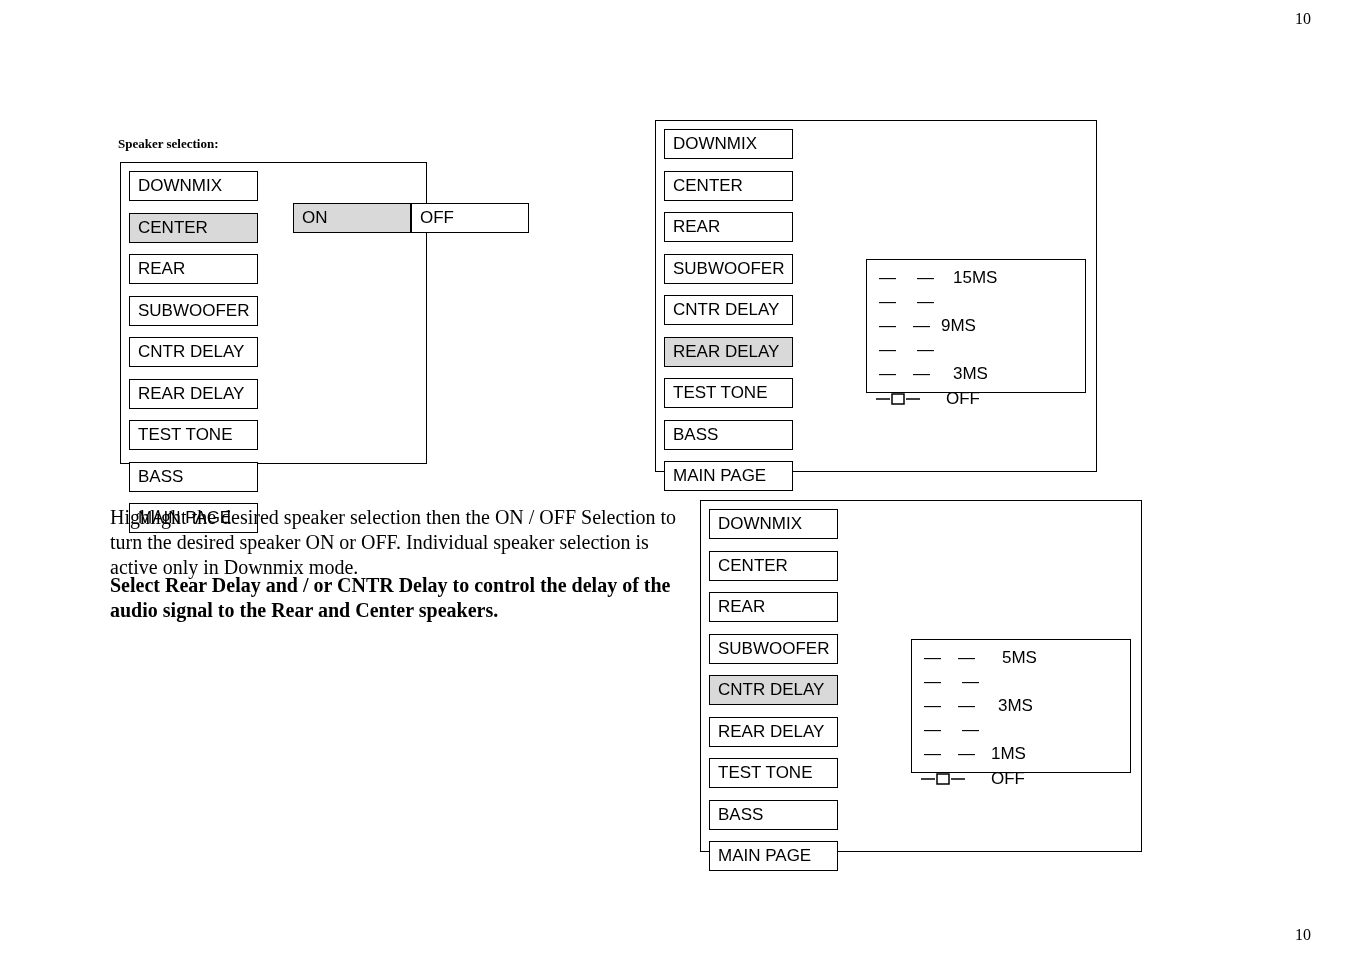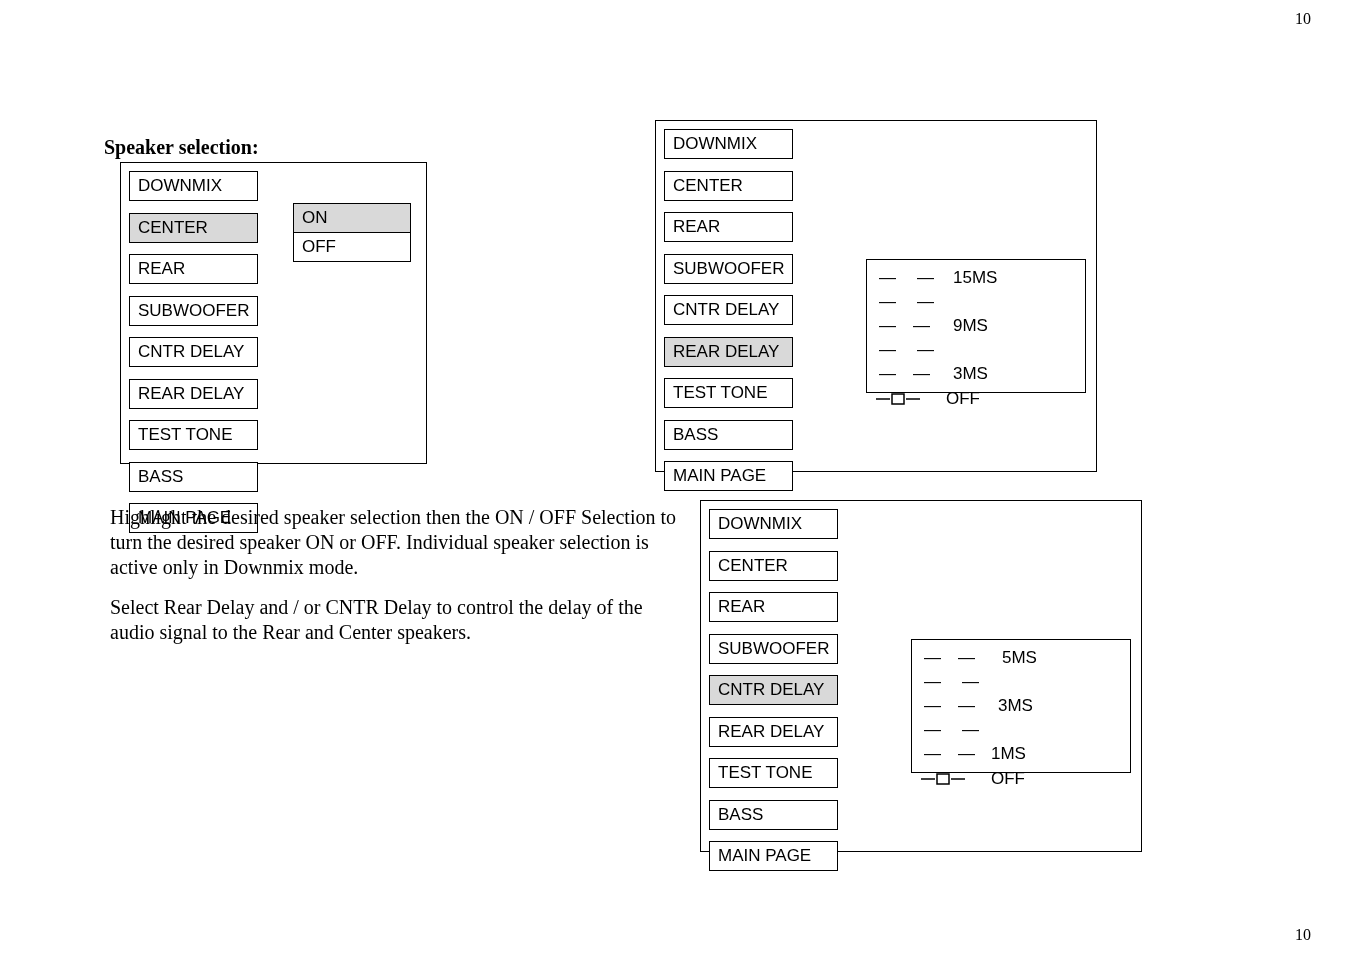--- a/index.html
+++ b/index.html
@@ -22,35 +22,35 @@
   .page-number-bottom {
     position: absolute;
     bottom: 10px;
     right: 40px;
     font-size: 16px;
     font-family: "Times New Roman", serif;
   }
   .heading {
     position: absolute;
     top: 136px;
-    left: 104px;
+    left: 118px;
     font-family: "Times New Roman", serif;
     font-weight: bold;
-    font-size: 20px;
+    font-size: 13px;
   }
   .body-text {
     position: absolute;
     left: 110px;
     font-family: "Times New Roman", serif;
     font-size: 20px;
     line-height: 1.25;
     width: 570px;
   }
   .body1 { top: 505px; }
-  .body2 { top: 595px; }
+  .body2 { top: 573px; font-weight: bold; }
 
   
   .panel {
     position: absolute;
     border: 1.5px solid #000;
     background: #fff;
   }
   .panel1 { top: 162px; left: 120px; width: 305px; height: 300px; }
   .panel2 { top: 120px; left: 655px; width: 440px; height: 350px; }
   .panel3 { top: 500px; left: 700px; width: 440px; height: 350px; }
@@ -75,21 +75,20 @@
   .menu-item.highlight {
     background: #d9d9d9;
   }
   
   
   .options-column {
     position: absolute;
     left: 172px;
     top: 40px;
     display: flex;
-    flex-direction: column;
   }
   .option-item {
     border: 1.5px solid #000;
     padding: 4px 8px;
     font-size: 17px;
     width: 100px;
     margin-bottom: -1.5px;
     background: #fff;
   }
   .option-item.highlight {
@@ -179,21 +178,21 @@
         <span class="right-tick">—</span>
         <span class="label">15MS</span>
       </div>
       <div class="tick-row">
         <span class="left-tick">—</span>
         <span class="right-tick">—</span>
       </div>
       <div class="tick-row">
         <span class="left-tick">—</span>
         <span class="right-tick" style="left:40px">—</span>
-        <span class="label" style="left:80px">9MS</span>
+        <span class="label" style="left:68px">9MS</span>
       </div>
       <div class="tick-row">
         <span class="left-tick">—</span>
         <span class="right-tick">—</span>
       </div>
       <div class="tick-row">
         <span class="left-tick">—</span>
         <span class="right-tick" style="left:40px">—</span>
         <span class="label" style="left:80px">3MS</span>
       </div>

